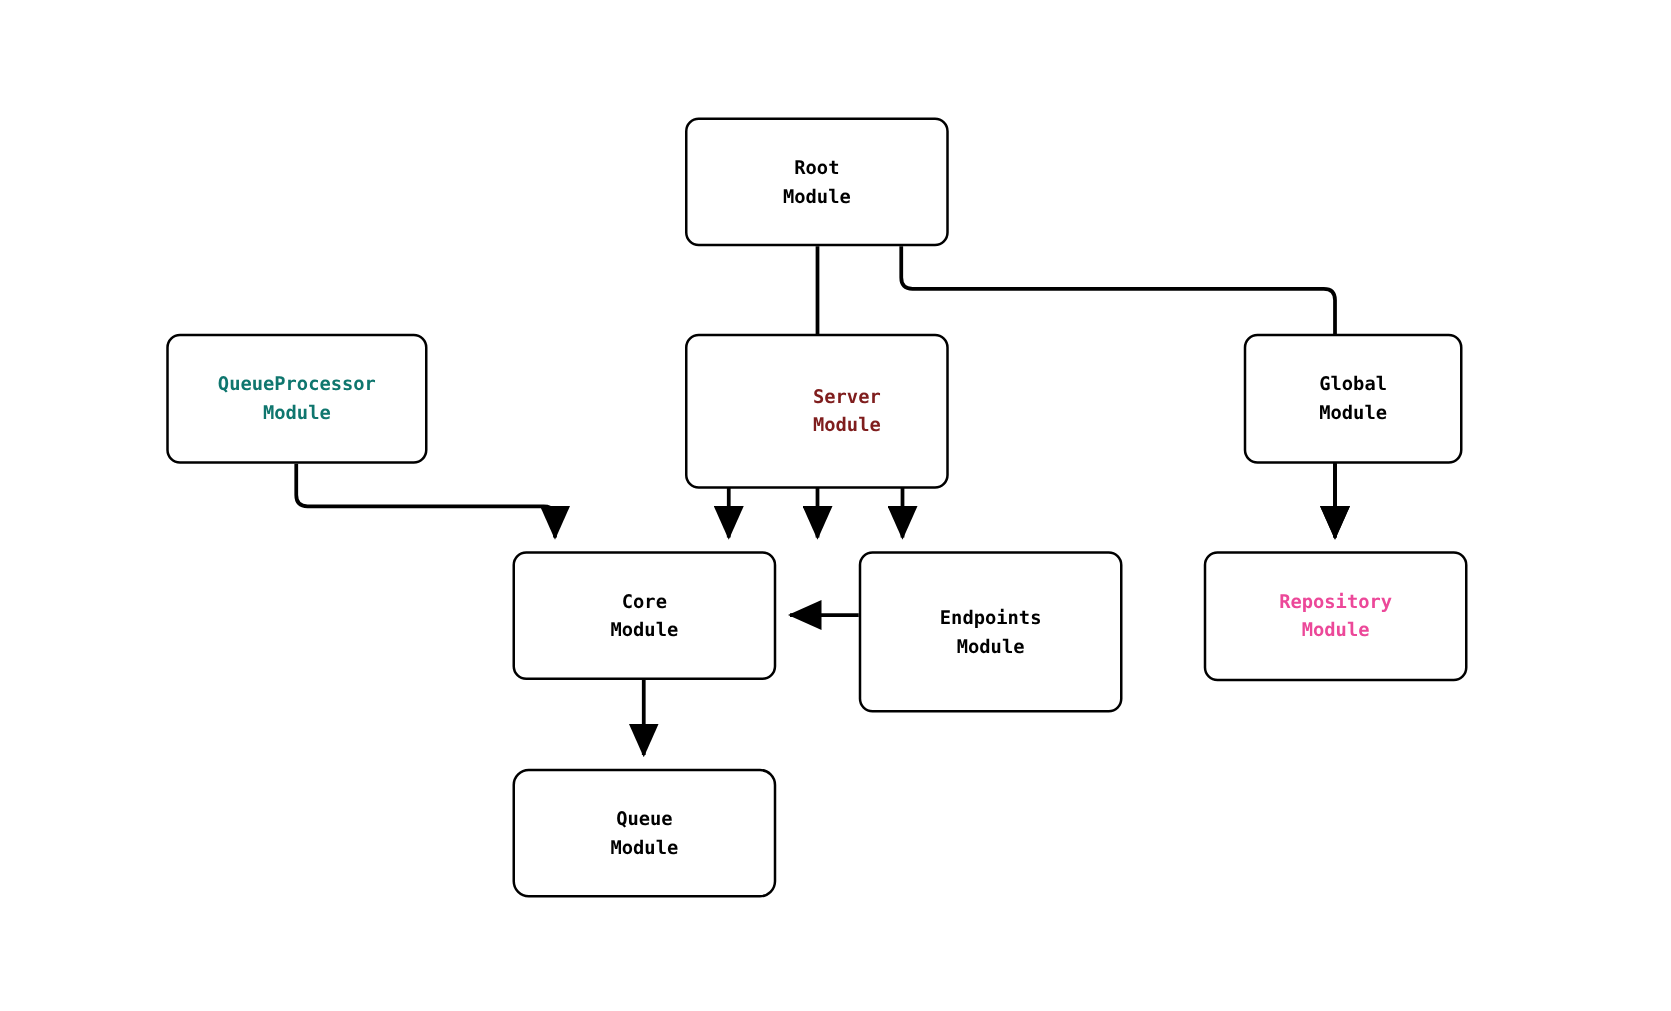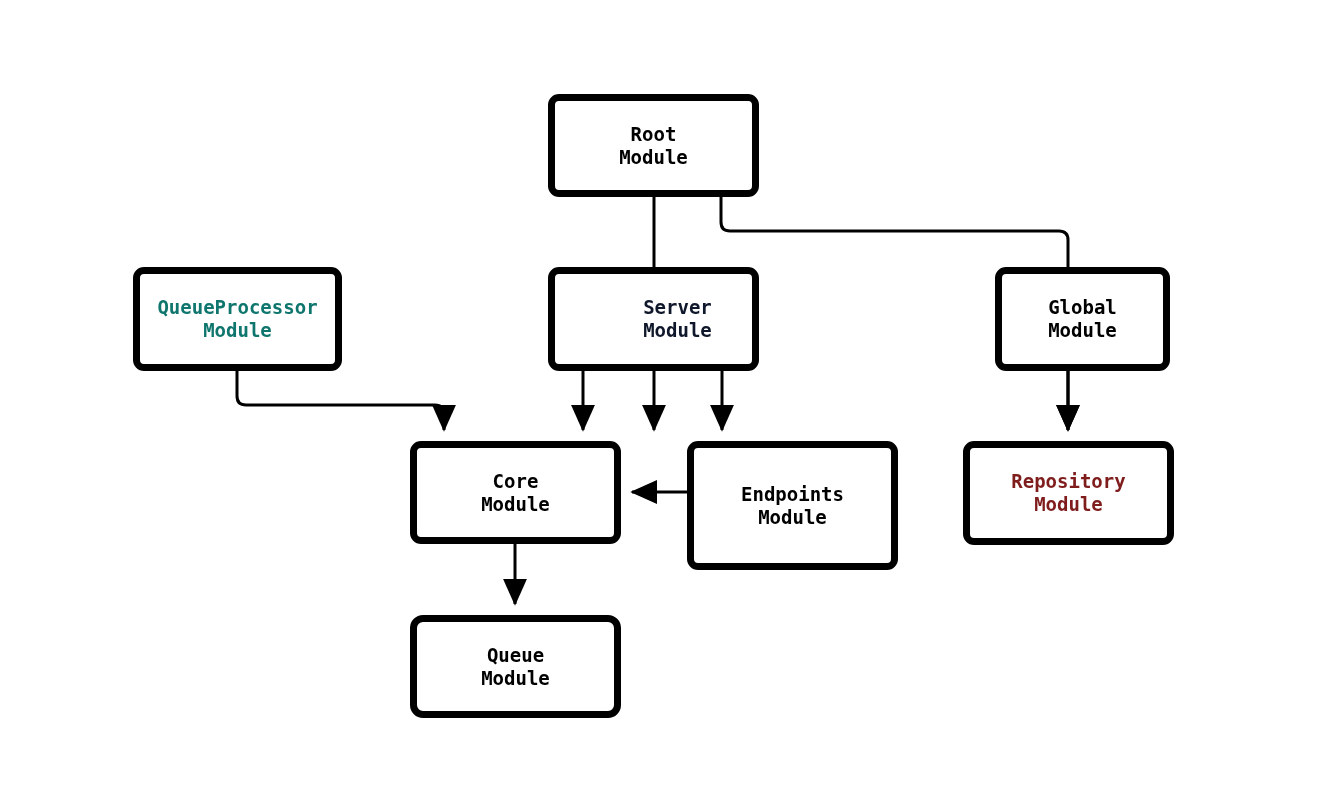--- a/index.html
+++ b/index.html
@@ -22,31 +22,31 @@
   #edges {
     position: absolute;
     left: 0;
     top: 0;
     width: 1337px;
     height: 809px;
   }
   .node {
     position: absolute;
     box-sizing: border-box;
-    border: 7px solid #a3a3a3;
+    border: 2px solid #a3a3a3;
     border-radius: 11px;
     background: #ffffff;
     display: flex;
     flex-direction: column;
     align-items: center;
     justify-content: center;
     text-align: center;
     color: #000000;
     font-family: "DejaVu Sans Mono", "Liberation Mono", monospace;
-    font-size: 19px;
+    font-size: 15px;
     font-weight: bold;
     line-height: 23px;
     letter-spacing: 0px;
     z-index: 2;
     white-space: pre;
   }
   .node .line1, .node .line2 {
     display: block;
   }
 </style>
@@ -76,41 +76,41 @@
   <div class="node" style="left: 548px; top: 94px; width: 211px; height: 103px; border-color: rgb(0, 0, 0); color: rgb(0, 0, 0);">
     <span class="line1">Root</span>
     <span class="line2">Module</span>
   </div>
 
   <div class="node" style="left: 133px; top: 267px; width: 209px; height: 104px; border-color: rgb(0, 0, 0); color: #0f766e;">
     <span class="line1">QueueProcessor</span>
     <span class="line2">Module</span>
   </div>
 
-  <div class="node" style="left: 548px; top: 267px; width: 211px; height: 104px; border-color: rgb(0, 0, 0); color: #0f172a; padding-left: 48px;">
+  <div class="node" style="left: 548px; top: 267px; width: 211px; height: 124px; border-color: rgb(0, 0, 0); color: #7f1d1d; padding-left: 48px;">
     <span class="line1">Server</span>
     <span class="line2">Module</span>
   </div>
 
   <div class="node" style="left: 963px; top: 267px; width: 175px; height: 104px; border-color: rgb(0, 0, 0); color: rgb(0, 0, 0); margin-left: 32px;">
     <span class="line1">Global</span>
     <span class="line2">Module</span>
   </div>
 
   <div class="node" style="left: 410px; top: 441px; width: 211px; height: 103px; border-color: rgb(0, 0, 0); color: #000000;">
     <span class="line1">Core</span>
     <span class="line2">Module</span>
   </div>
 
   <div class="node" style="left: 687px; top: 441px; width: 211px; height: 129px; border-color: rgb(0, 0, 0); color: rgb(0, 0, 0);">
     <span class="line1">Endpoints</span>
     <span class="line2">Module</span>
   </div>
 
-  <div class="node" style="left: 963px; top: 441px; width: 211px; height: 104px; border-color: rgb(0, 0, 0); color: #7f1d1d;">
+  <div class="node" style="left: 963px; top: 441px; width: 211px; height: 104px; border-color: rgb(0, 0, 0); color: #ec4899;">
     <span class="line1">Repository</span>
     <span class="line2">Module</span>
   </div>
 
   <div class="node" style="left: 410px; top: 615px; width: 211px; height: 103px; border-color: rgb(0, 0, 0); color: rgb(0, 0, 0); border-radius: 13px;">
     <span class="line1">Queue</span>
     <span class="line2">Module</span>
   </div>
 
 </div>

